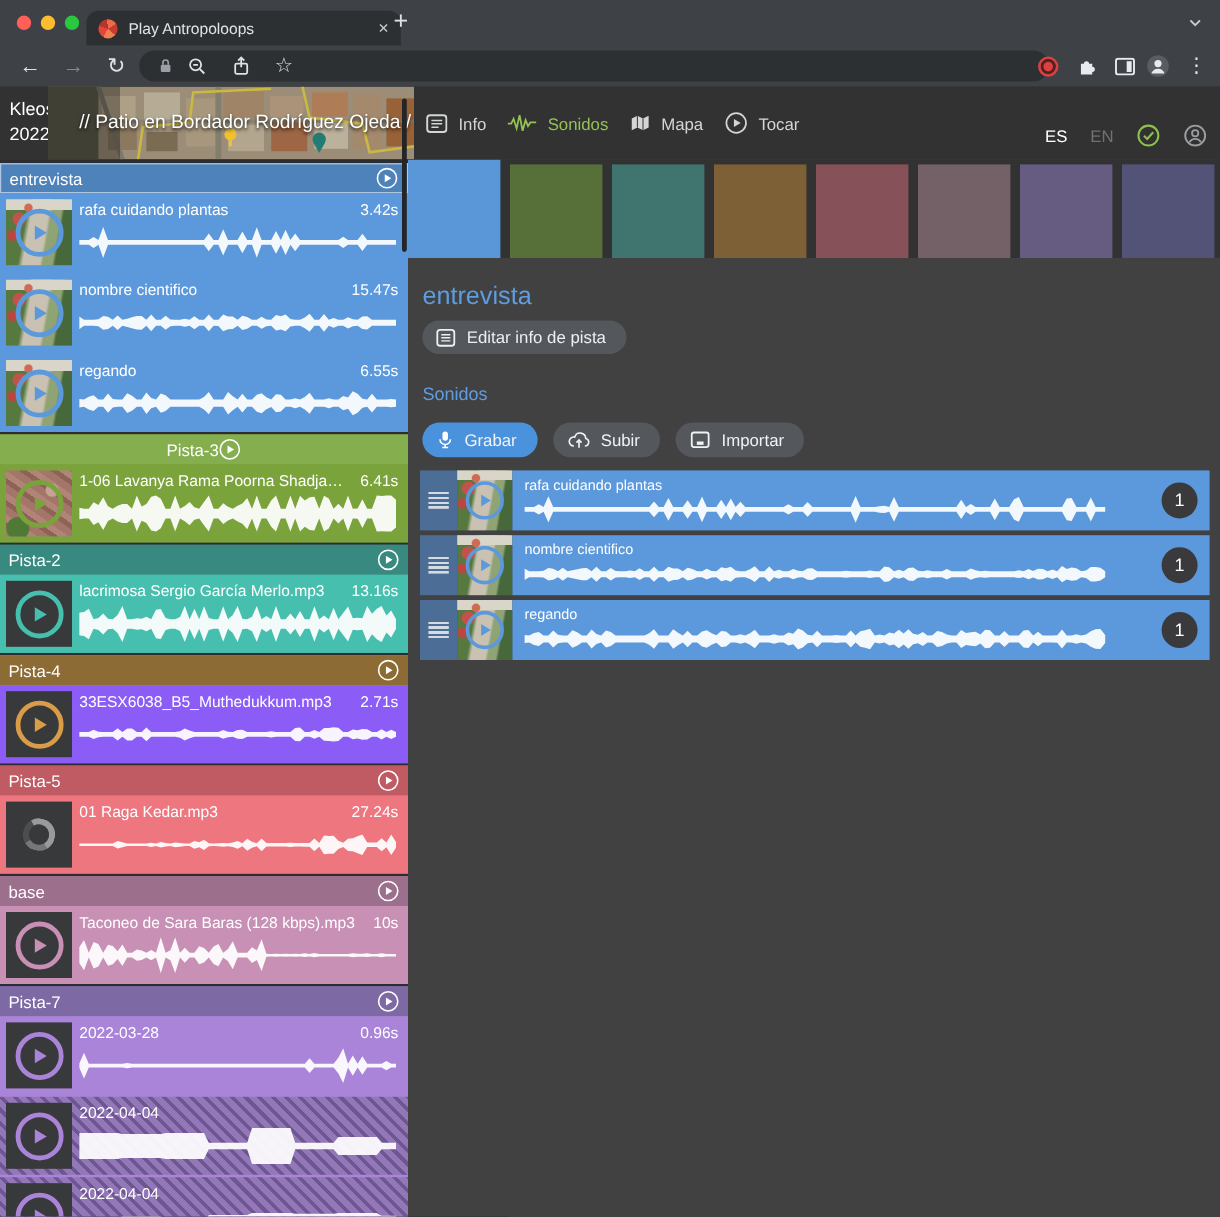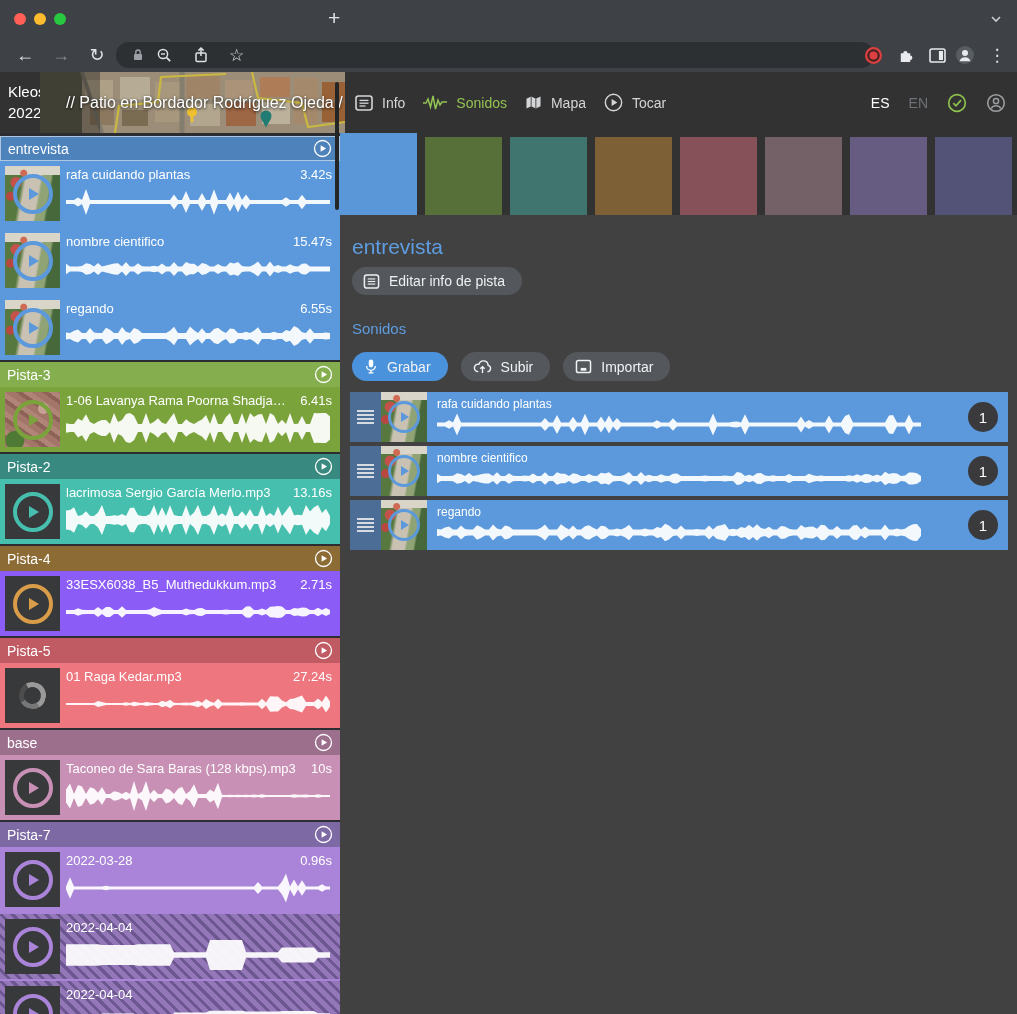--- a/index.html
+++ b/index.html
@@ -30,21 +30,21 @@
   .kebab{color:#dfe2e5;font-size:17px;letter-spacing:0;}
   
   .app-header{position:absolute;left:0;top:72px;right:0;height:61px;background:#323232;}
   .kleos{position:absolute;left:8px;top:9px;color:#fff;font-size:15px;line-height:21px;}
   .map-thumb{position:absolute;left:40px;top:0;width:305px;height:61px;overflow:hidden;}
   .breadcrumb{position:absolute;left:66px;top:0;height:61px;display:flex;align-items:center;color:#fff;font-size:16px;
     white-space:nowrap;text-shadow:0 1px 3px rgba(0,0,0,.85);}
   .nav{position:absolute;left:355px;top:0;height:61px;display:flex;align-items:center;gap:18px;}
   .nav-item{display:flex;align-items:center;gap:9px;color:#d3d5d7;font-size:14px;}
   .nav-item.active{color:#93c353;}
-  .hdr-right{position:absolute;right:11px;top:0;height:61px;display:flex;align-items:center;gap:19px;}
+  .hdr-right{position:absolute;right:11px;top:10px;height:61px;display:flex;align-items:center;gap:19px;}
   .lang-es{color:#fff;font-size:14px;}
   .lang-en{color:#6e7276;font-size:14px;}
   
   .swatch-row{position:absolute;left:340px;top:133px;right:0;height:82px;background:#323232;display:flex;overflow:hidden;}
   .swatch{width:77px;margin-right:8px;margin-top:4px;flex:none;}
   .swatch.active{margin-top:0;}
   
   .sidebar{position:absolute;left:0;top:133px;width:340px;bottom:0;background:#2b2d30;overflow:hidden;padding-top:3px;box-sizing:border-box;}
   .track-header{height:25px;display:flex;align-items:center;justify-content:space-between;padding:0 7px;color:#fff;font-size:14px;box-sizing:border-box;}
   .track-header.active{border:1px solid rgba(255,255,255,.55);}
@@ -100,20 +100,25 @@
 <body>
 
 <div class="screen">
 
   <div class="tabstrip">
     <div class="traffic">
       <span class="tl red"></span>
       <span class="tl yellow"></span>
       <span class="tl green"></span>
     </div>
+    <div class="tab">
+      <span class="favicon"></span>
+      <span class="tab-title">Play Antropoloops</span>
+      <span class="tab-close">×</span>
+    </div>
     <div class="newtab">+</div>
     <div class="tab-chev">
       <svg width="10" height="7" viewBox="0 0 10 7">
           <path d="M1 1 L5 5 L9 1" fill="none" stroke="#c9ccd0" stroke-width="1.6"></path>
         </svg>
     </div>
   </div>
 
   <div class="toolbar">
     <div class="tbi" style="left:12px;width:26px;">←</div>
@@ -313,21 +318,21 @@
       <span class="ti-dur">6.55s</span>
     </div>
     <div class="ti-wave wave">
             <svg width="266" height="32" viewBox="0 0 266 32" preserveAspectRatio="none">
               <path d="M0 16 L0 12.5 L4 13.0 L8 10.7 L12 9.4 L16 13.0 L20 13.0 L24 8.0 L28 12.4 L32 13.0 L36 13.0 L40 7.8 L44 9.8 L48 13.0 L52 13.0 L56 7.1 L60 11.7 L64 13.0 L68 8.0 L72 9.4 L76 13.0 L80 13.0 L84 13.0 L88 13.0 L92 13.0 L96 13.0 L100 13.0 L104 10.8 L108 6.7 L112 13.0 L116 13.0 L120 13.0 L124 6.6 L128 10.2 L132 13.0 L136 8.2 L140 13.0 L144 13.0 L148 8.9 L152 7.7 L156 11.0 L160 12.9 L164 8.5 L168 9.0 L172 13.0 L176 13.0 L180 11.8 L184 13.0 L188 10.8 L192 7.2 L196 13.0 L200 13.0 L204 13.0 L208 11.8 L212 13.0 L216 13.0 L220 10.1 L224 11.3 L228 6.0 L232 8.1 L236 12.2 L240 13.0 L244 8.2 L248 13.0 L252 13.0 L256 13.0 L260 12.6 L264 13.0 L264 19.0 L260 19.4 L256 19.0 L252 19.0 L248 19.0 L244 23.8 L240 19.0 L236 19.8 L232 23.9 L228 26.0 L224 20.7 L220 21.9 L216 19.0 L212 19.0 L208 20.2 L204 19.0 L200 19.0 L196 19.0 L192 24.8 L188 21.2 L184 19.0 L180 20.2 L176 19.0 L172 19.0 L168 23.0 L164 23.5 L160 19.1 L156 21.0 L152 24.3 L148 23.1 L144 19.0 L140 19.0 L136 23.8 L132 19.0 L128 21.8 L124 25.4 L120 19.0 L116 19.0 L112 19.0 L108 25.3 L104 21.2 L100 19.0 L96 19.0 L92 19.0 L88 19.0 L84 19.0 L80 19.0 L76 19.0 L72 22.6 L68 24.0 L64 19.0 L60 20.3 L56 24.9 L52 19.0 L48 19.0 L44 22.2 L40 24.2 L36 19.0 L32 19.0 L28 19.6 L24 24.0 L20 19.0 L16 19.0 L12 22.6 L8 21.3 L4 19.0 L0 19.5 Z" fill="#ffffff" fill-opacity="0.93"></path>
             </svg>
           </div>
   </div>
       </div>
       <div class="track-sec" style="background: rgb(123, 163, 60);">
-    <div class="track-header" style="background: rgb(133, 174, 79);">
+    <div class="track-header" style="background: rgb(133, 174, 79); justify-content: center;">
       <span class="th-name">Pista-3</span>
       <svg width="19" height="19" viewBox="0 0 20 20">
             <circle cx="10" cy="10" r="8.4" fill="none" stroke="#fff" stroke-width="1.4"></circle>
             <path d="M8 6.5 L13.8 10 L8 13.5 Z" fill="#fff"></path>
           </svg>
     </div>
   <div class="track-item" style="background: rgb(123, 163, 60);">
     <div class="ti-thumb thumb-ground" style="--c: #7ba33c;">
             <div class="pov">
               <div class="ring">

